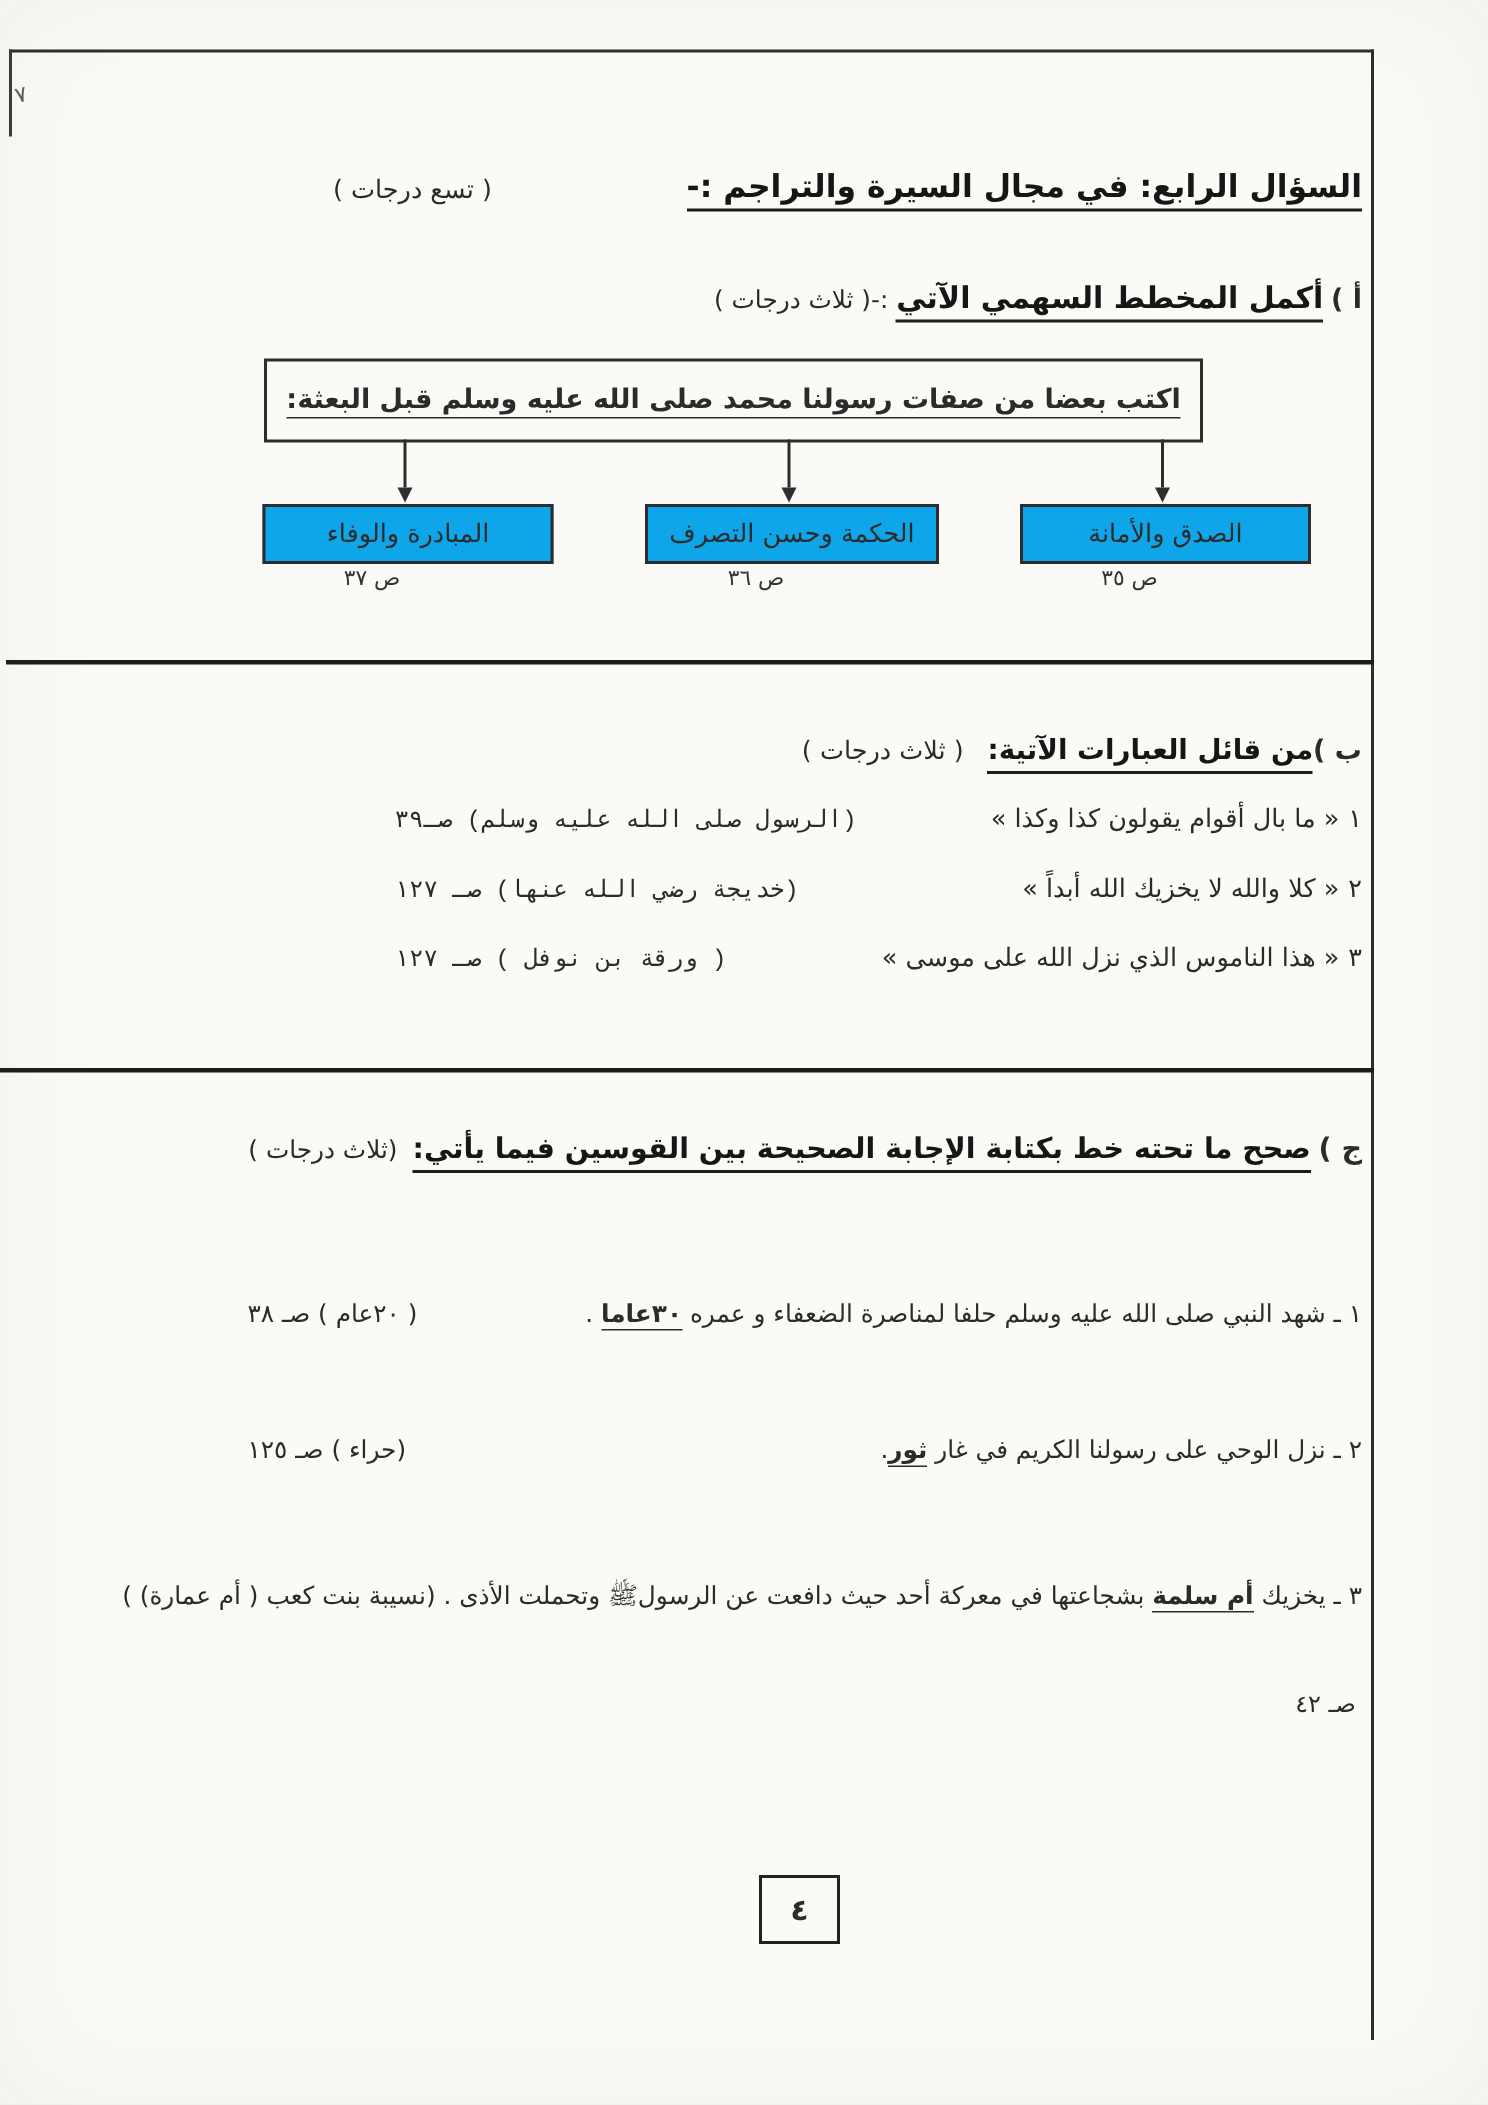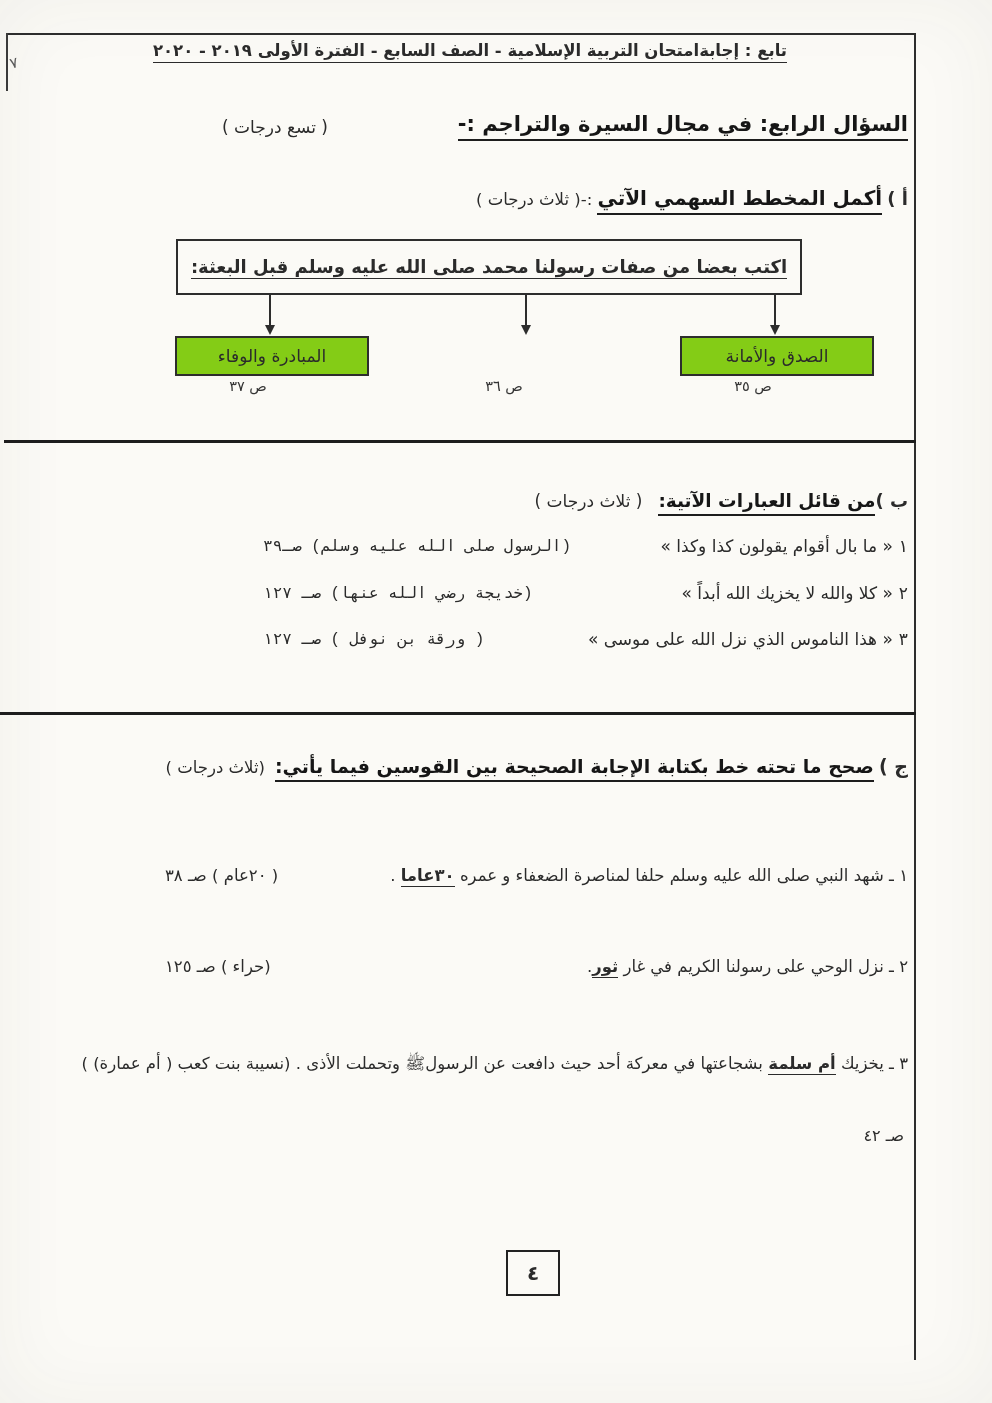--- a/index.html
+++ b/index.html
@@ -44,21 +44,21 @@
   .arrow { position:absolute; top:293px; width:2px; height:32px; background:#2d2d2d; }
   .arrow::after {
     content:""; position:absolute; top:32px; left:-4px;
     border-left:5px solid transparent; border-right:5px solid transparent;
     border-top:10px solid #2d2d2d;
   }
   .a1 { left:774px; } .a2 { left:525px; } .a3 { left:269px; }
 
   .ansbox {
     position:absolute; top:336px; height:36px; border:2.2px solid #2d2d2d;
-    display:flex; align-items:center; justify-content:center; font-size:17px; background:#84cc16;
+    display:flex; align-items:center; justify-content:center; font-size:17px; background:#0ea5e9;
   }
   .b1 { left:680px; width:190px; } .b2 { left:430px; width:192px; } .b3 { left:175px; width:190px; }
 
   .ref { position:absolute; top:378px; font-size:14.5px; text-align:center; transform:translateX(-22px); color:#333; }
   .r1 { left:680px; width:190px; } .r2 { left:430px; width:192px; } .r3 { left:175px; width:190px; }
 
   .divider { position:absolute; height:2.5px; background:#1d1d1d; }
   .d1 { top:440px; left:4px; width:912px; }
   .d2 { top:712px; left:0;   width:916px; }
 
@@ -93,41 +93,41 @@
 </head>
 <body>
 
 <div class="page">
 
   <div class="frame-top"></div>
   <div class="frame-right"></div>
   <div class="frame-left"></div>
   <div class="stray">٧</div>
 
-  <div class="header">
-    <span class="header-text">تابع : إجابةامتحان التربية الإسلامية - الصف السابع - الفترة الأولى  ٢٠١٩ - ٢٠٢٠</span>
-  </div>
 
   <div class="q4row">
     <span class="q4title">السؤال الرابع: في مجال السيرة والتراجم :-</span>
     <span class="q4marks">( تسع درجات )</span>
   </div>
 
   <div class="pa-head"><span class="pa-label">أ )</span> <span class="pa-title u2">أكمل المخطط السهمي الآتي</span><span class="pa-suffix"> :-(  ثلاث درجات )</span></div>
 
   <div class="promptbox">
     <span class="u1">اكتب بعضا من صفات رسولنا محمد صلى الله عليه وسلم قبل البعثة:</span>
   </div>
 
   <div class="arrow a1"></div>
   <div class="arrow a2"></div>
   <div class="arrow a3"></div>
 
   <div class="ansbox b1">
       <span>الصدق والأمانة</span>
+    </div>
+  <div class="ansbox b2">
+      <span>الحكمة وحسن التصرف</span>
     </div>
   <div class="ansbox b3">
       <span>المبادرة والوفاء</span>
     </div>
 
   <div class="ref r1">ص ٣٥</div>
   <div class="ref r2">ص ٣٦</div>
   <div class="ref r3">ص ٣٧</div>
 
   <div class="divider d1"></div>

